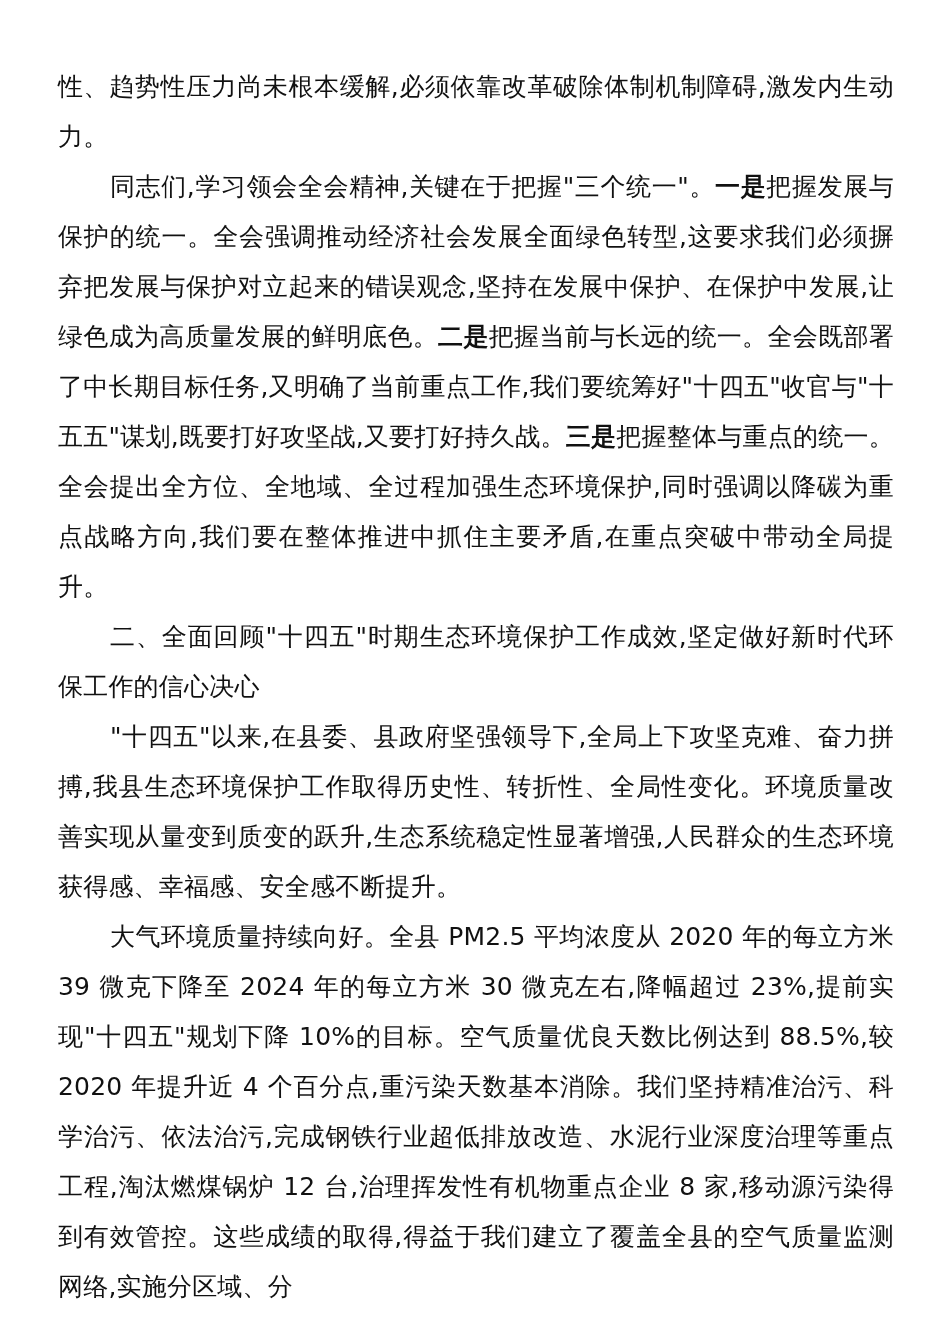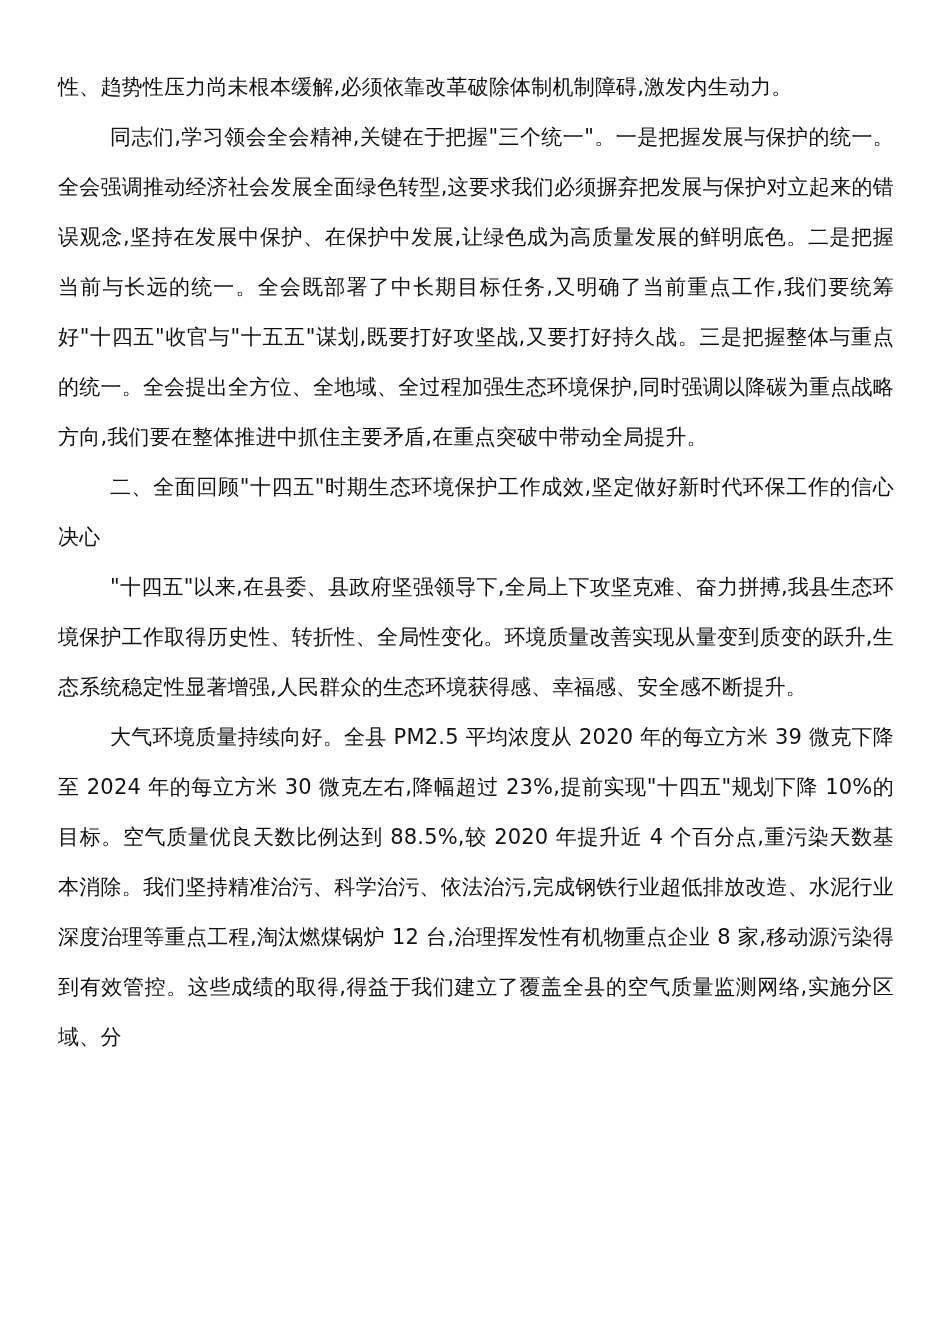--- a/index.html
+++ b/index.html
@@ -3,30 +3,30 @@
 <meta charset="utf-8">
 <style>
   html, body { margin: 0; padding: 0; background: #ffffff; }
   body { width: 950px; height: 1344px; overflow: hidden; position: relative; }
   .page {
     position: absolute;
     left: 58px;
     top: 62px;
     width: 836px;
     font-family: "DejaVu Sans", sans-serif;
-    font-size: 21px;
+    font-size: 25px;
     line-height: 50px;
     color: #111111;
     text-align: justify;
     text-justify: inter-character;
     letter-spacing: 0.2px;
   }
   .para { margin: 0; padding: 0; }
   .para.indent { text-indent: 52px; }
-  .bold { font-weight: normal; }
+  .bold { font-weight: bold; }
 </style>
 </head>
 <body>
 
 <div class="page">
   <p class="para">
     <span>性、趋势性压力尚未根本缓解,必须依靠改革破除体制机制障碍,激发内生动力。</span>
   </p>
   <p class="para indent">
     <span>同志们,学习领会全会精神,关键在于把握"三个统一"。</span><span class="bold">一是</span><span>把握发展与保护的统一。全会强调推动经济社会发展全面绿色转型,这要求我们必须摒弃把发展与保护对立起来的错误观念,坚持在发展中保护、在保护中发展,让绿色成为高质量发展的鲜明底色。</span><span class="bold">二是</span><span>把握当前与长远的统一。全会既部署了中长期目标任务,又明确了当前重点工作,我们要统筹好"十四五"收官与"十五五"谋划,既要打好攻坚战,又要打好持久战。</span><span class="bold">三是</span><span>把握整体与重点的统一。全会提出全方位、全地域、全过程加强生态环境保护,同时强调以降碳为重点战略方向,我们要在整体推进中抓住主要矛盾,在重点突破中带动全局提升。</span>

